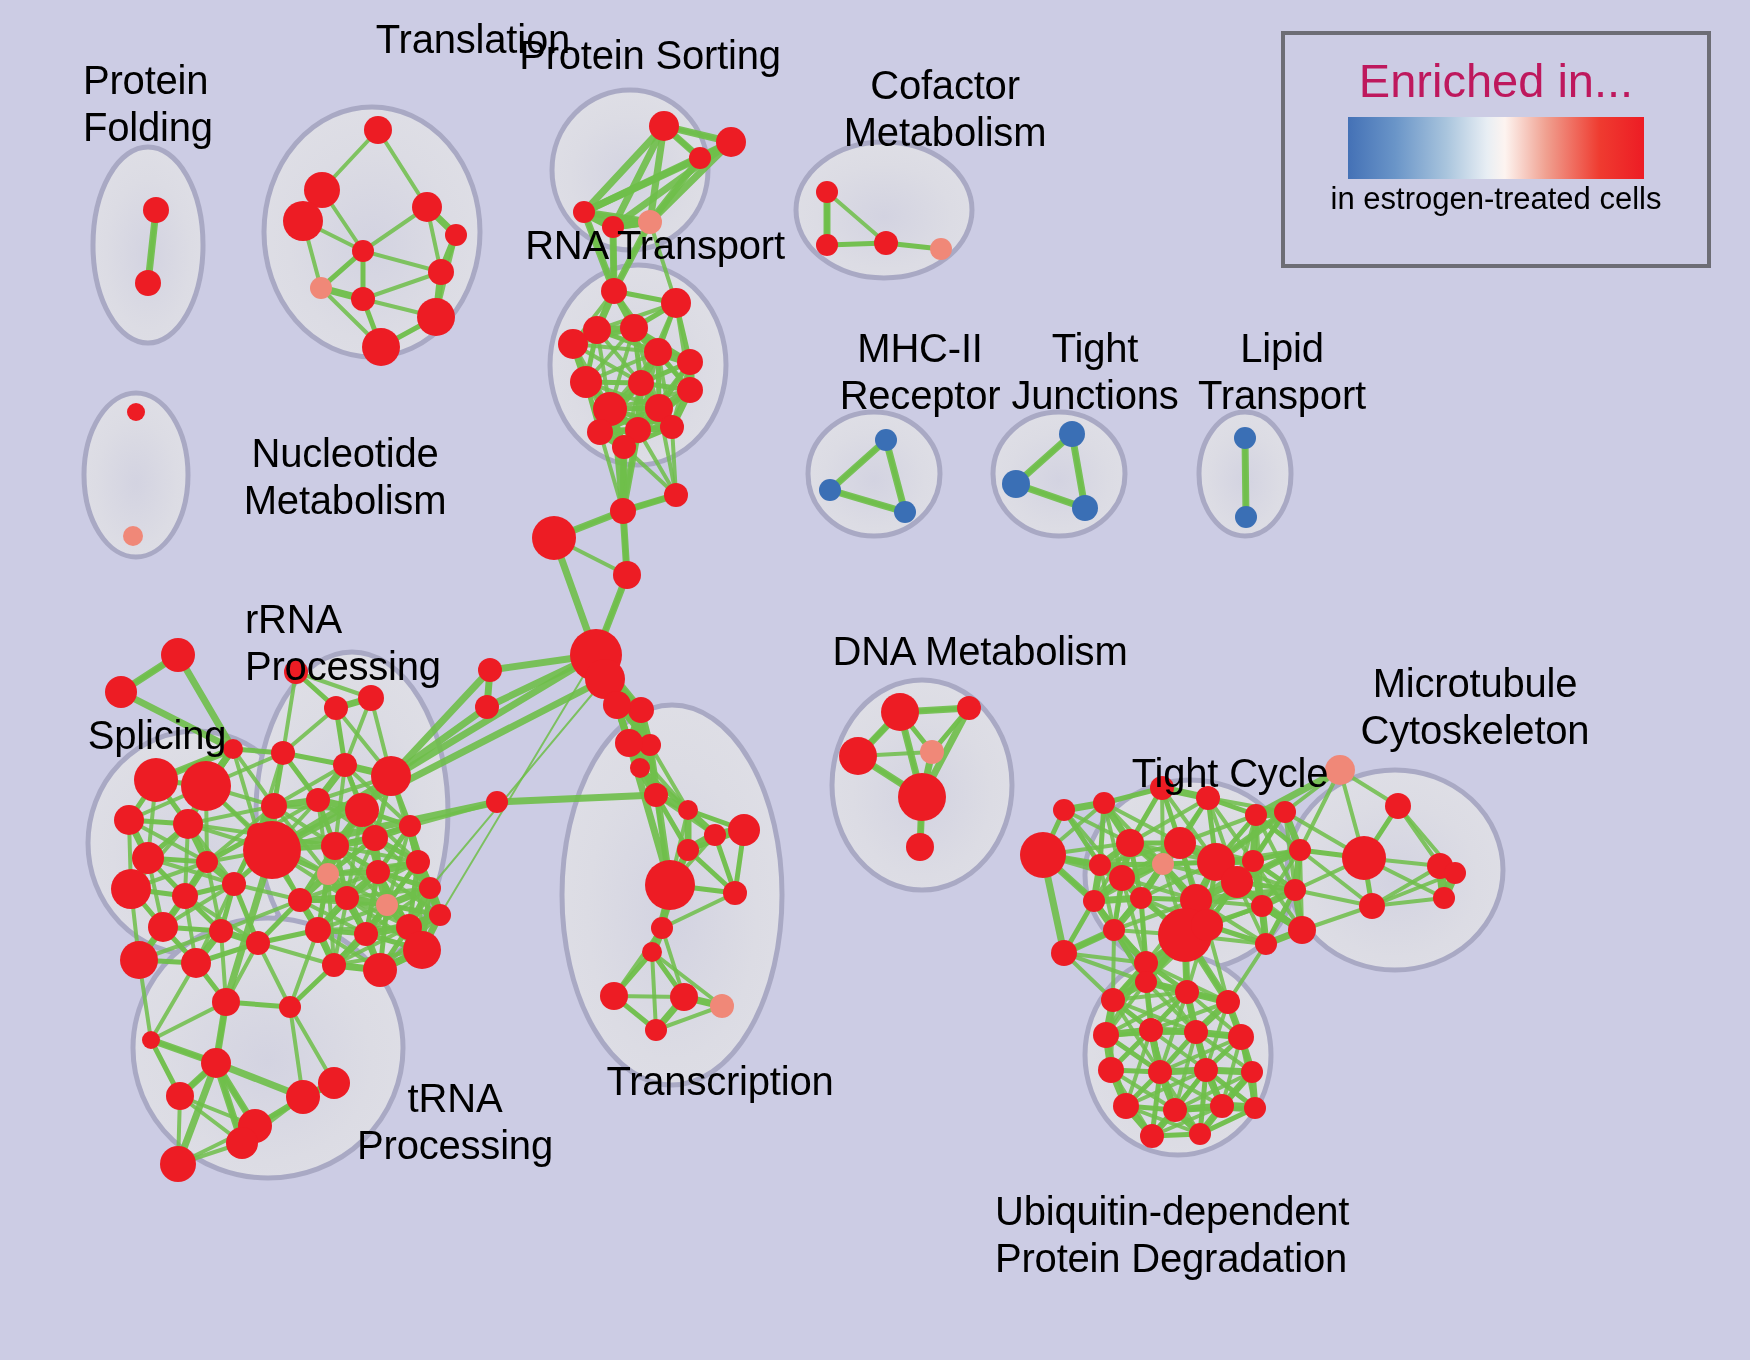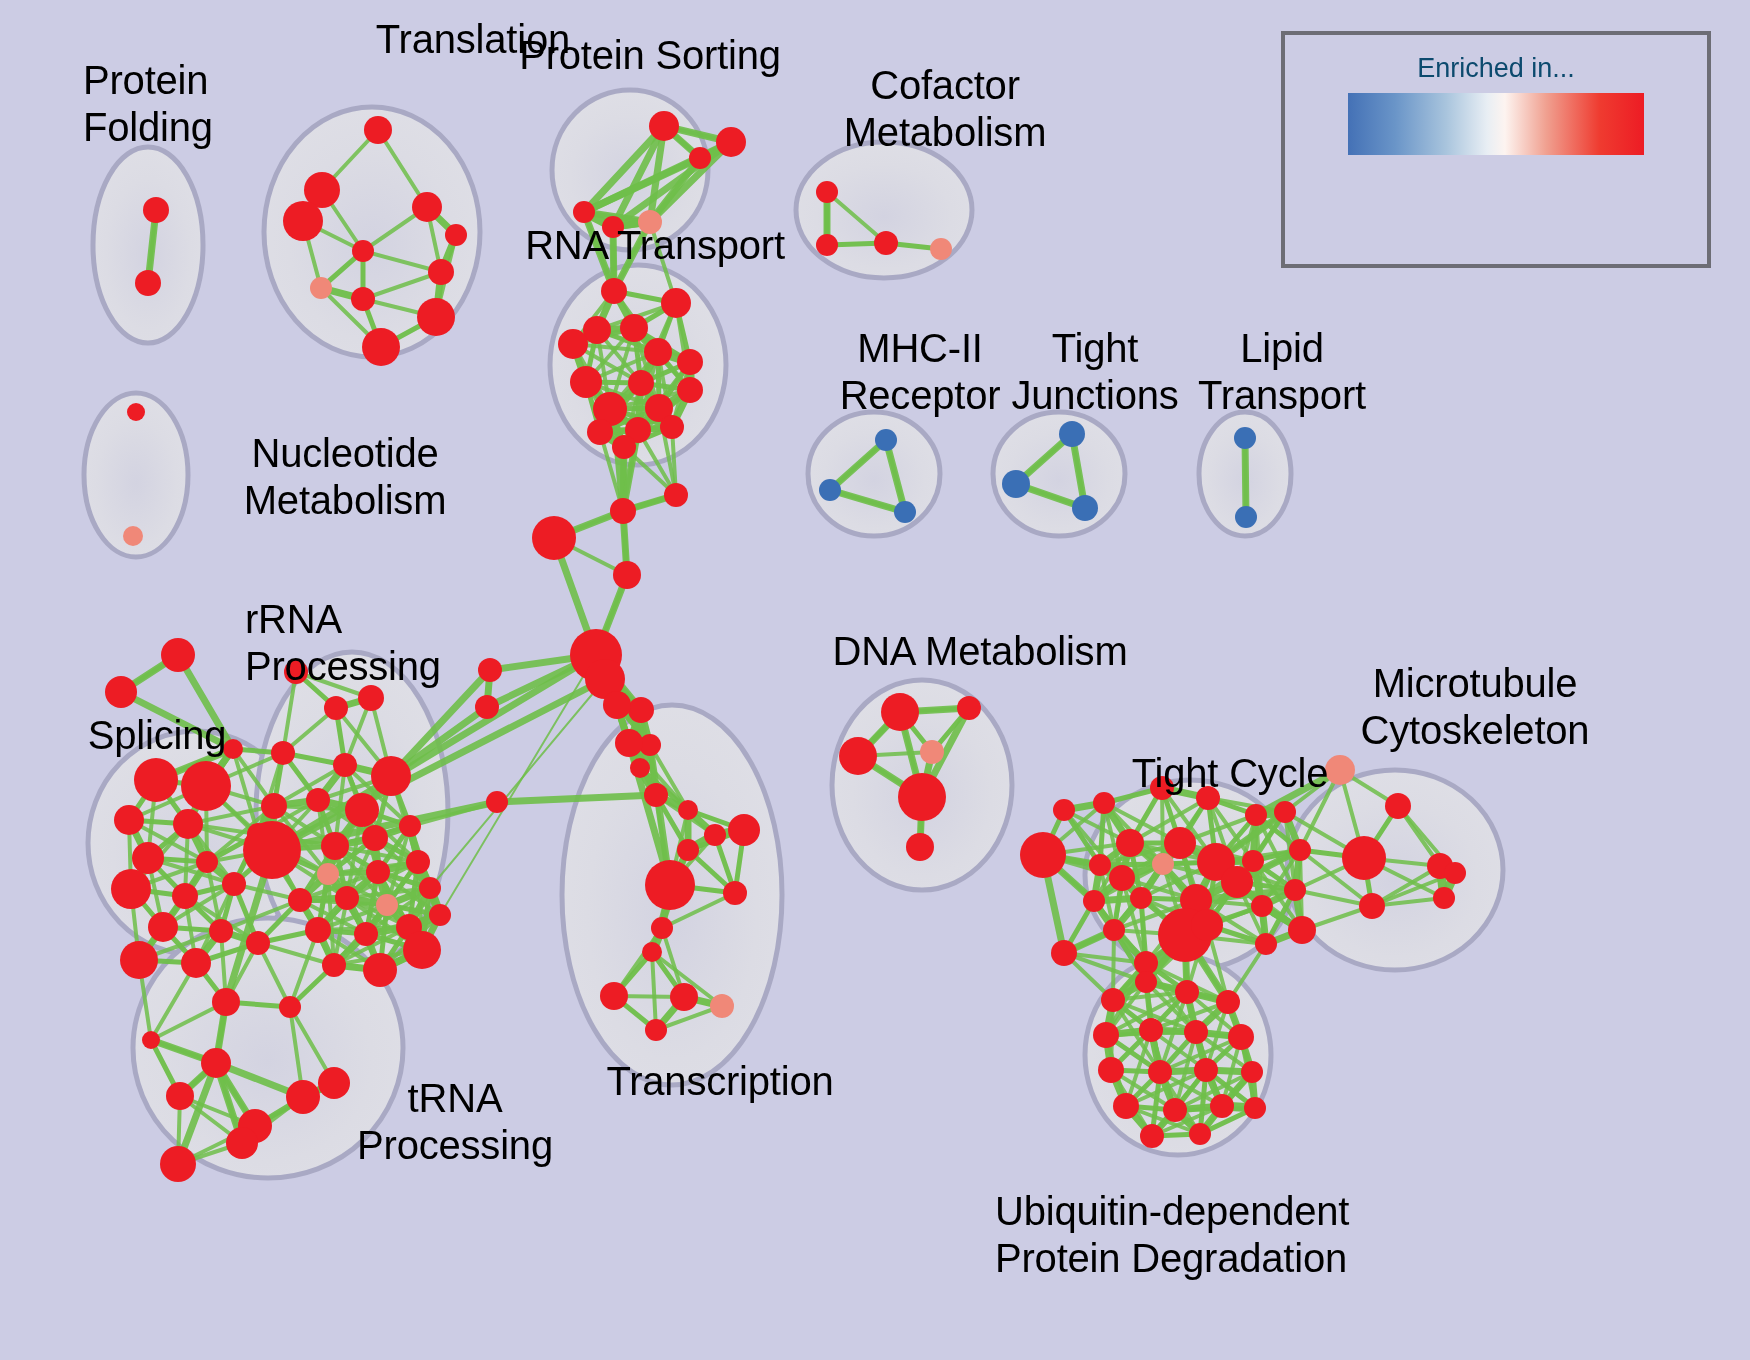--- a/index.html
+++ b/index.html
@@ -23,21 +23,21 @@
   }
   #legend{
     position:absolute;
     left:1281px;top:31px;
     width:430px;height:237px;
     background:#ccccE4;
     border:4px solid #6d6d75;
     box-sizing:border-box;
   }
   #legend .leg-title{
-    text-align:center;font-size:27px;color:#0c4a6e;margin-top:18px;
+    text-align:center;font-size:47px;color:#be185d;margin-top:18px;
     font-family:"Liberation Sans", sans-serif;
   }
   #legend .bar{
     margin:9px auto 0 auto;width:296px;height:62px;
     background:linear-gradient(to right,#4471b6 0%,#6a95c8 16%,#a8c4dd 33%,#e8eef4 47%,#fdf4f0 53%,#f0a090 67%,#ef3b30 85%,#ed1c24 100%);
   }
   #legend .ends{
     position:relative;height:46px;width:340px;margin:2px auto 0 auto;
   }
   #legend .ends .down{position:absolute;left:0px;top:0;font-size:38px;}
@@ -1094,14 +1094,15 @@
       <div class="cluster-label" style="left: 570px; top: 1058px; width: 300px; text-align: center;">Transcription</div>
       <div class="cluster-label" style="left: 320px; top: 1075px; width: 270px; text-align: center;">tRNA
 Processing</div>
       <div class="cluster-label" style="left: 995px; top: 1188px; width: 420px; text-align: left;">Ubiquitin-dependent
 Protein Degradation</div>
     </div>
 
   <div id="legend">
     <div class="leg-title">Enriched in...</div>
     <div class="bar"></div>
+    <div class="sub">in estrogen-treated cells</div>
   </div>
 </div>
 
 </body></html>

